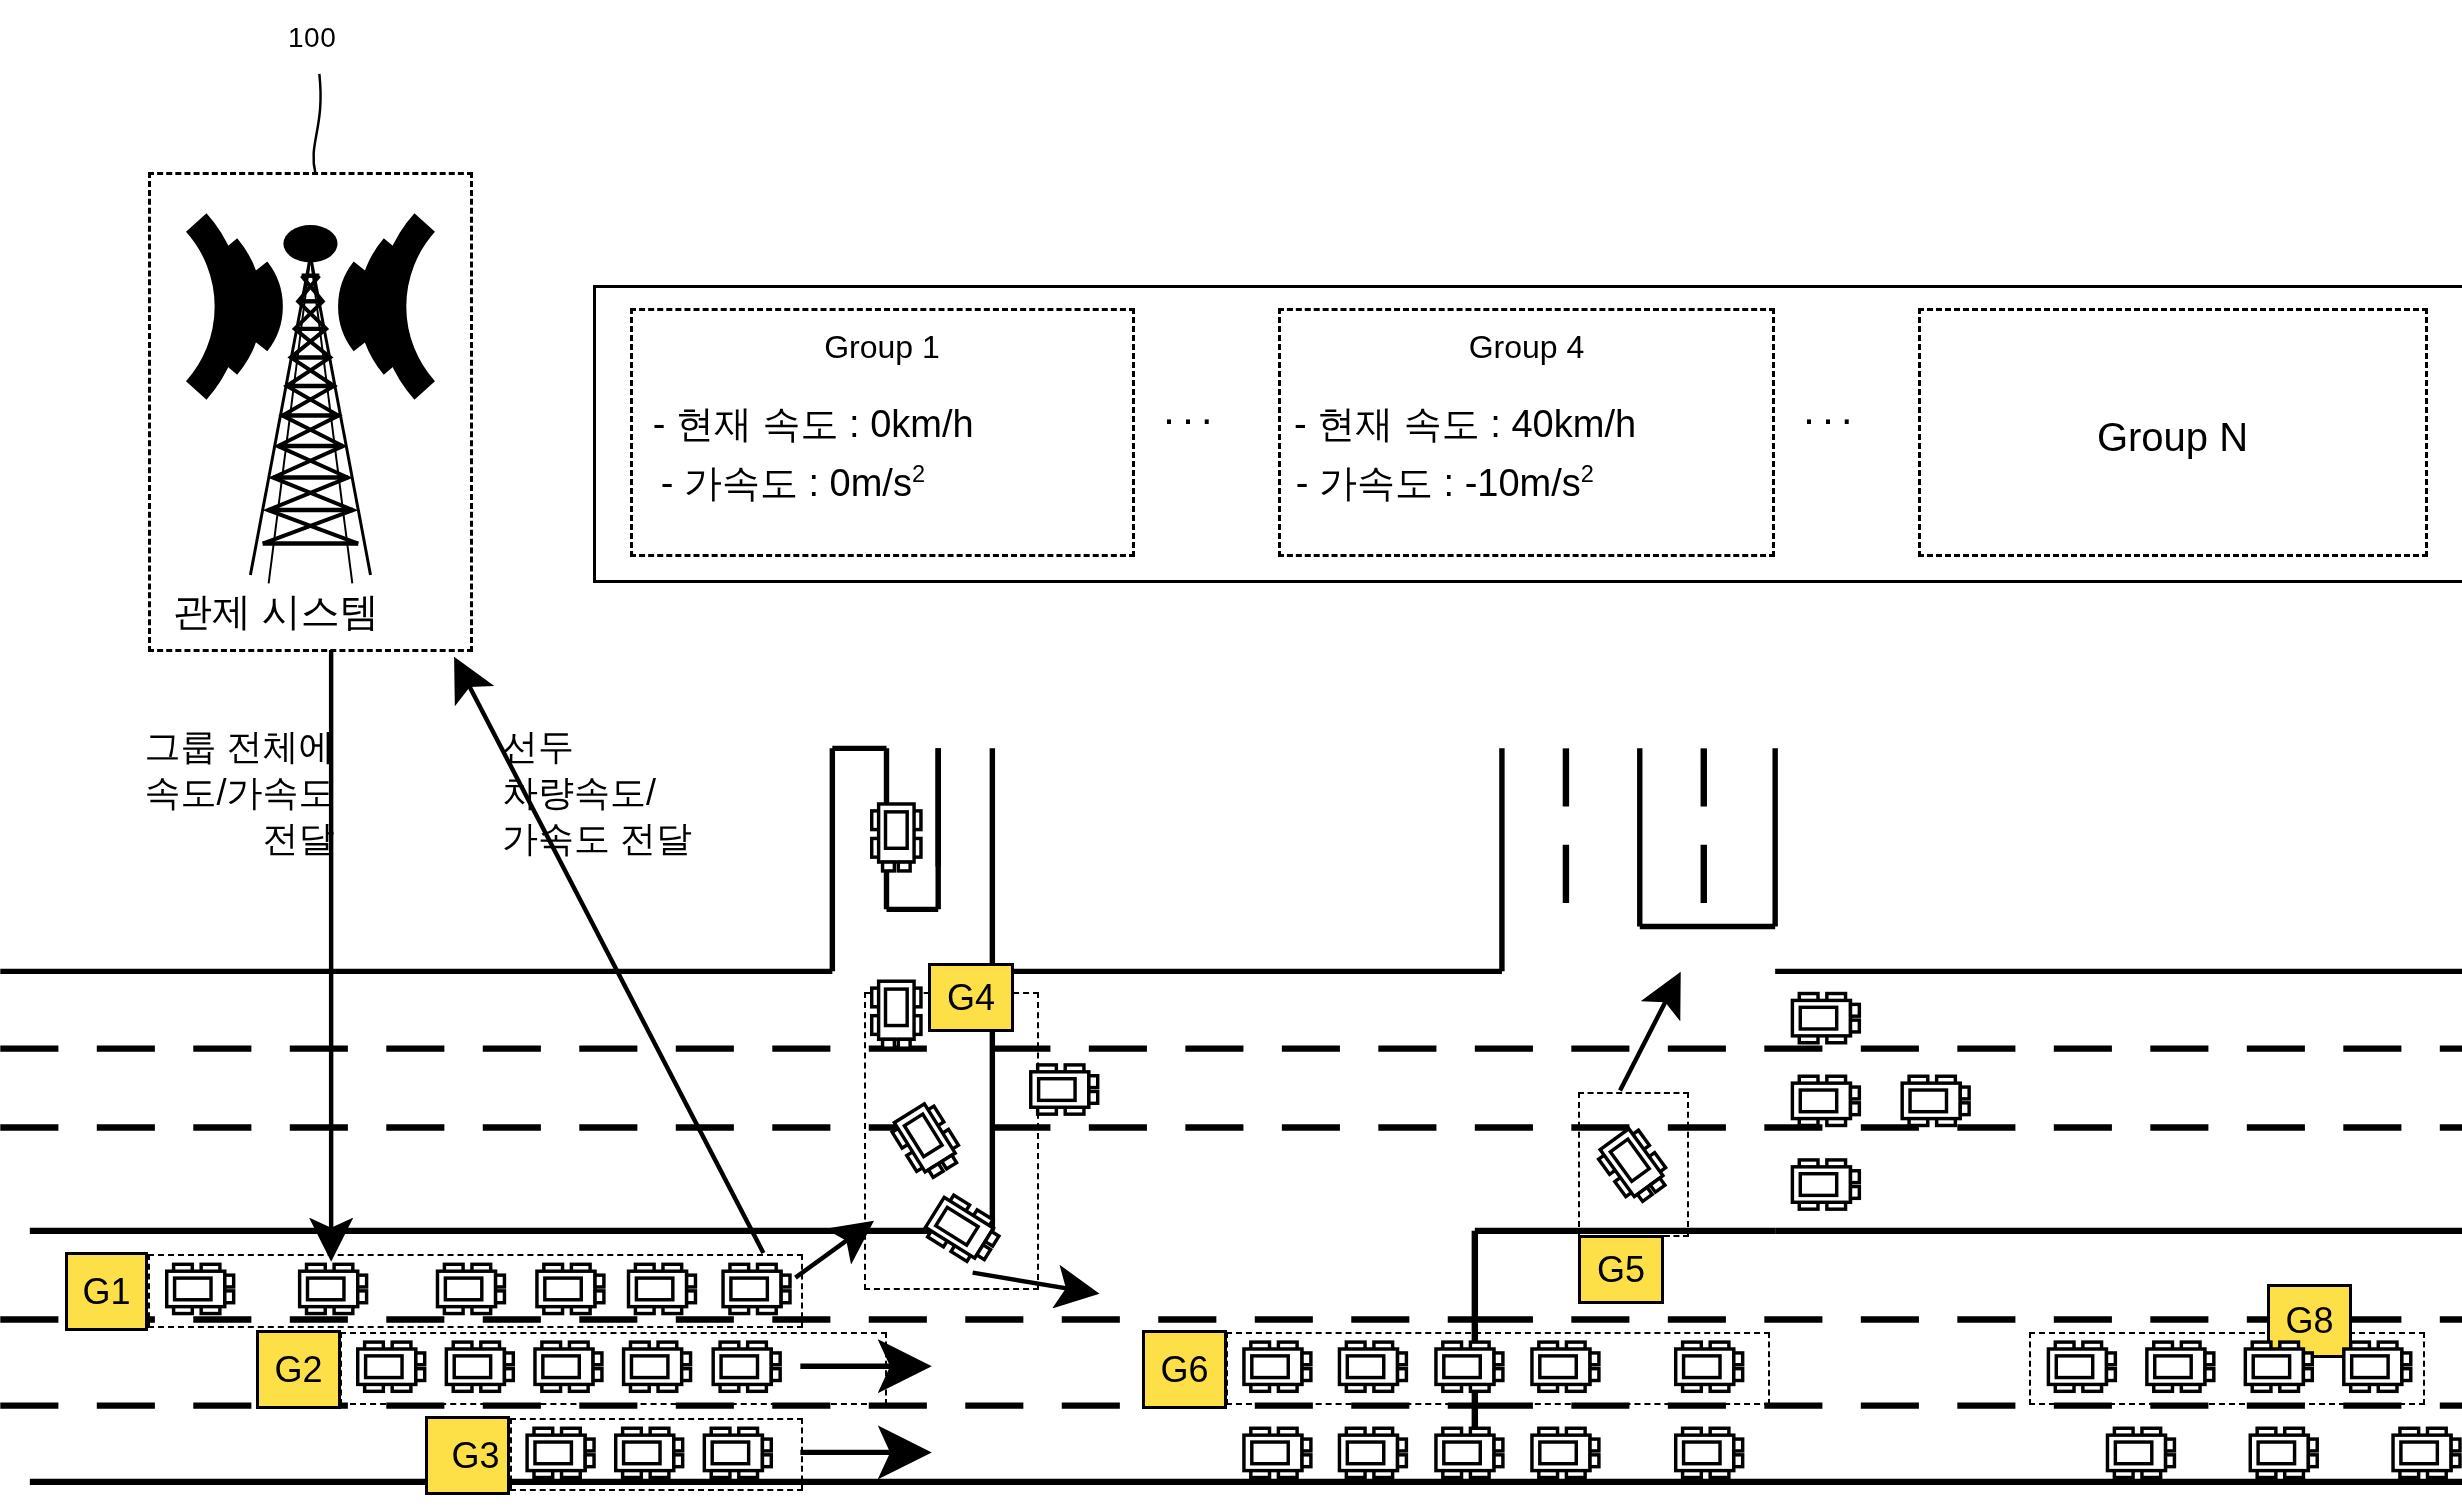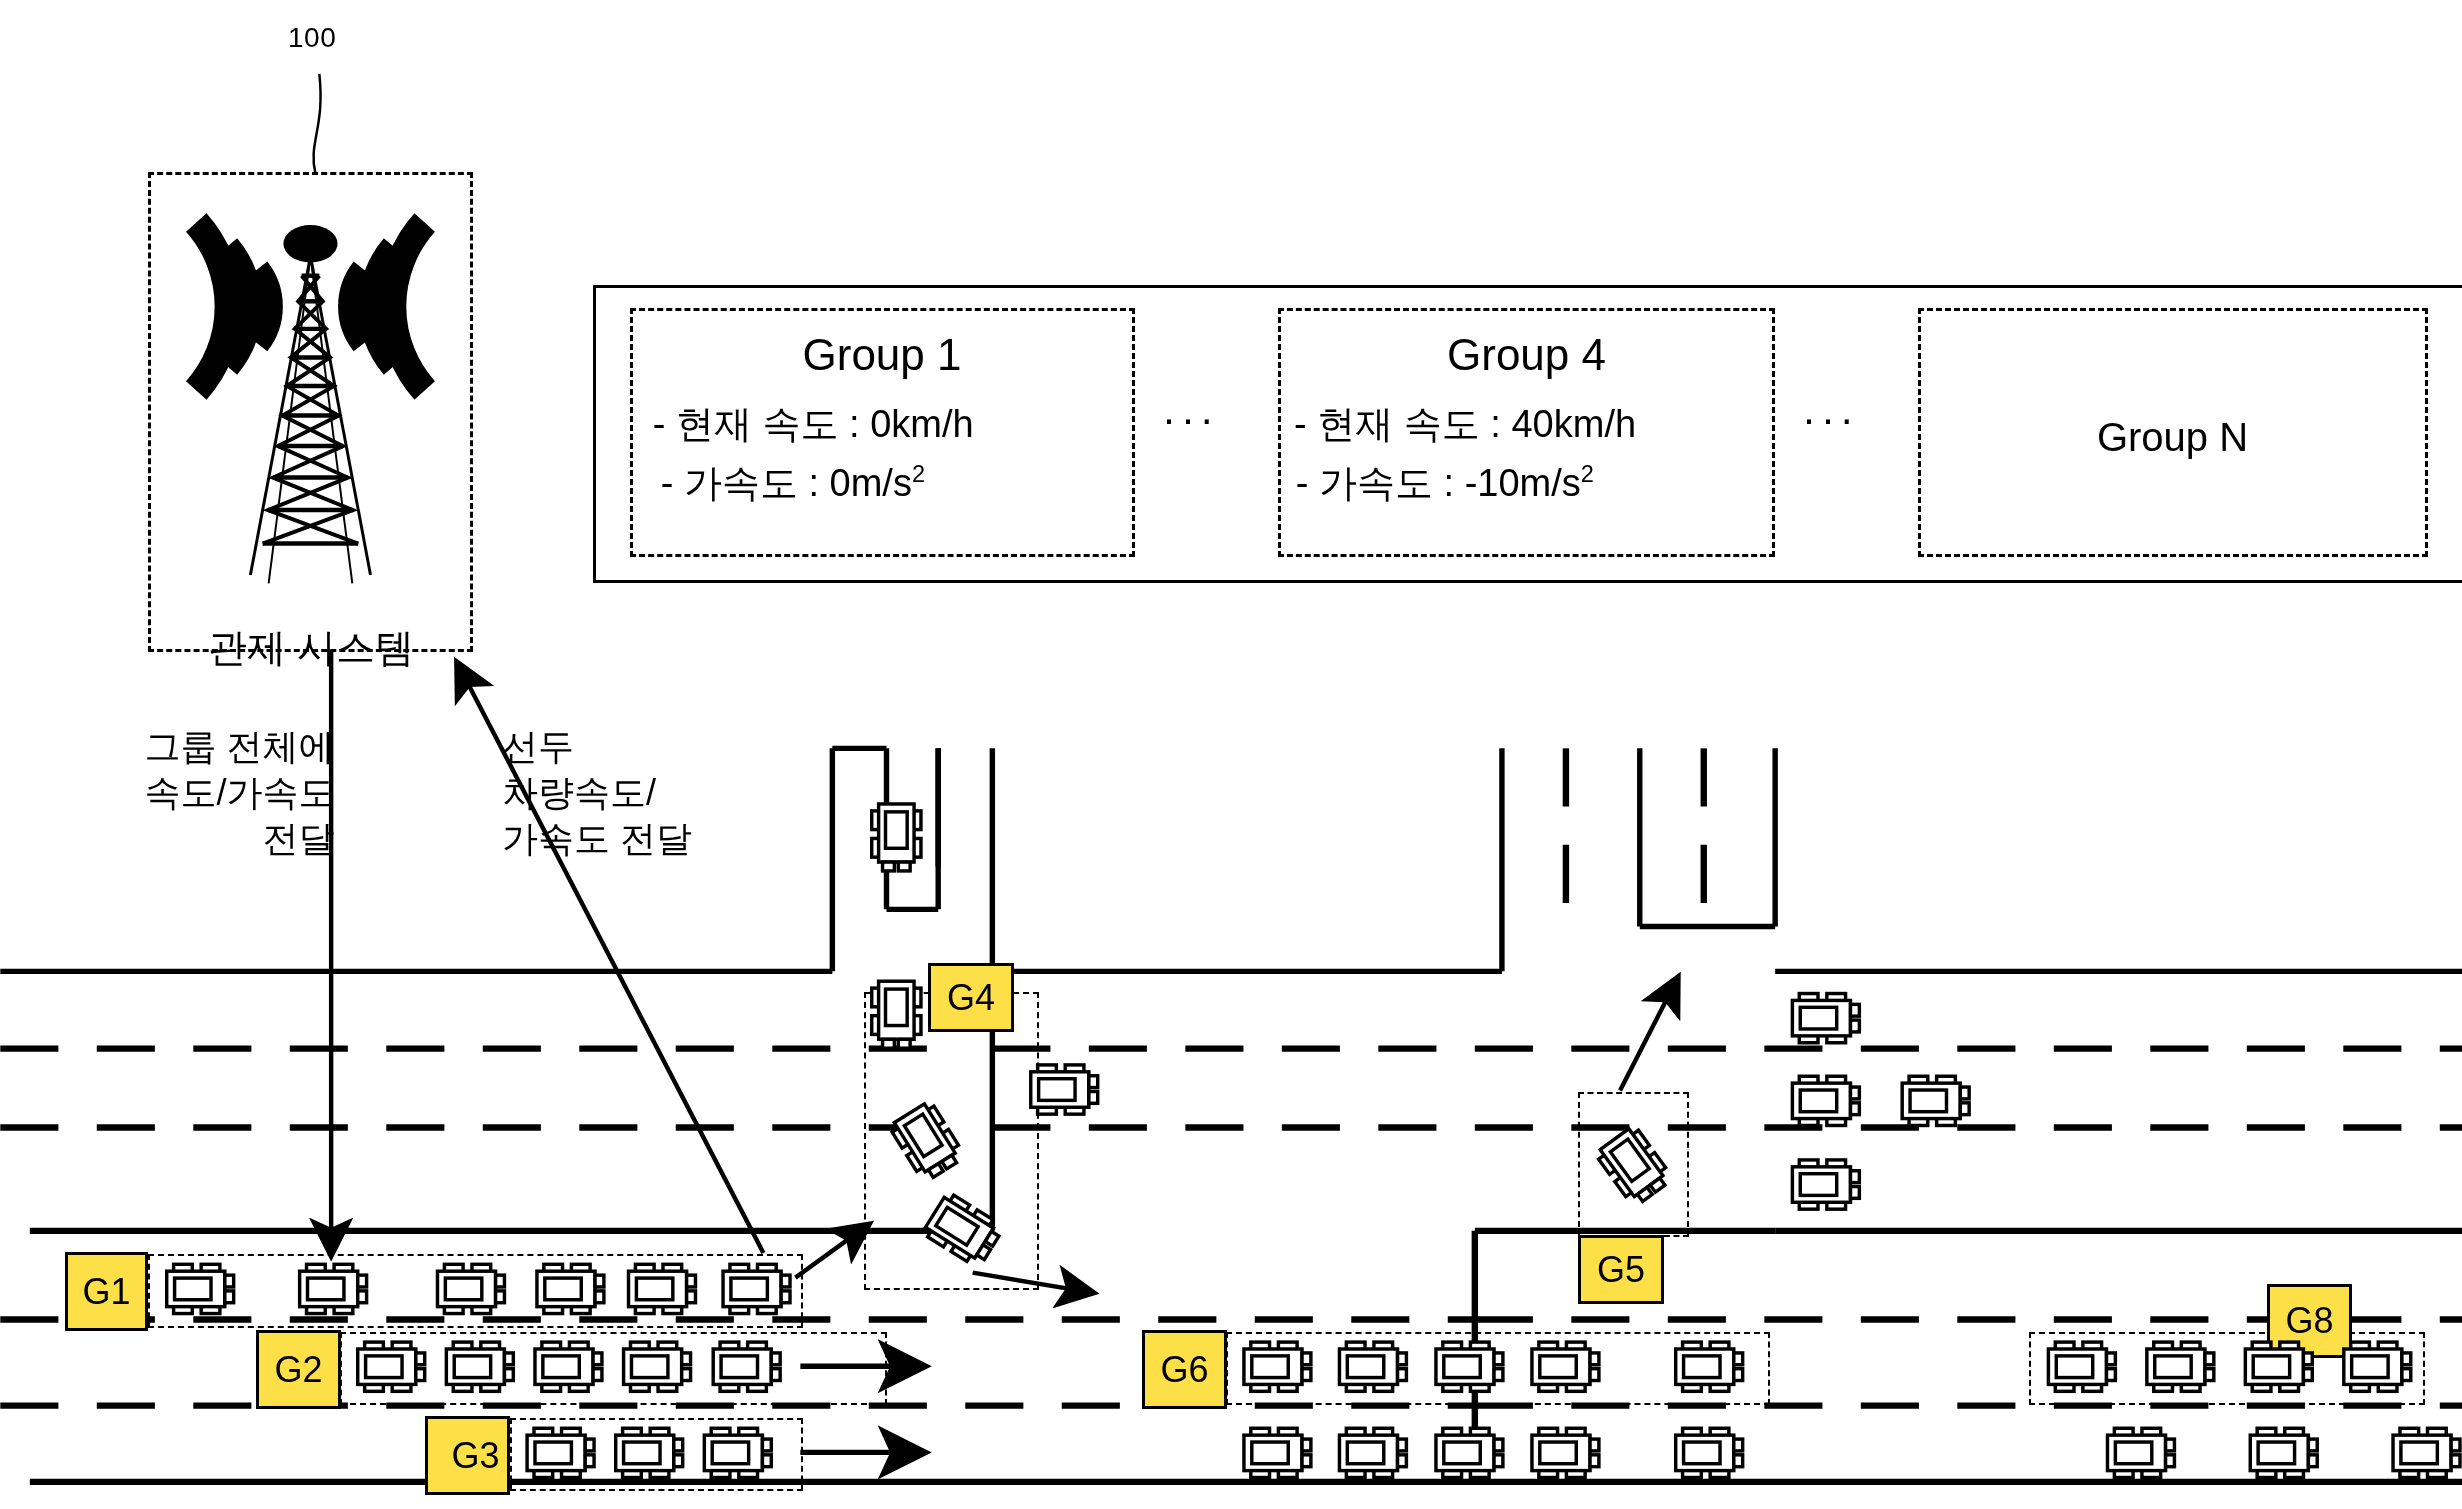--- a/index.html
+++ b/index.html
@@ -12,21 +12,21 @@
   }
   #stage{position:absolute;left:0;top:0;width:2479px;height:1509px;}
   svg.layer{position:absolute;left:0;top:0;width:2479px;height:1509px;overflow:visible;}
 
   
   .txt{position:absolute;white-space:pre;line-height:1.28;}
   .ref-num{font-size:28px;letter-spacing:0.5px;}
   .sys-label{font-size:39px;}
   .ann{font-size:36px;}
   .ann-r{text-align:right;}
-  .grp-title{font-size:44px;text-align:center;}
+  .grp-title{font-size:32px;text-align:center;}
   .grp-line{font-size:38px;}
   .grp-n{font-size:40px;text-align:center;}
   .dots{font-size:42px;letter-spacing:4.9px;}
   .sup{font-size:0.62em;vertical-align:super;}
 
   
   .dash-box{position:absolute;border:3.4px dashed #000;box-sizing:border-box;}
   .solid-box{position:absolute;border:3.4px solid #000;box-sizing:border-box;}
   .grp-tag{position:absolute;border:3.4px solid #000;background:#fde047;box-sizing:border-box;
            display:flex;align-items:center;justify-content:center;font-size:36px;}
@@ -139,21 +139,21 @@
         <path d="M544,1036 L716,1036"></path>
         <path d="M533,1104 L727,1104"></path>
       </g>
       <g stroke-width="8">
         <path d="M612,560 L655,612 L598,668 L670,726 L582,784 L687,844 L564,906 L706,970 L544,1036 L727,1104"></path>
         <path d="M648,560 L605,612 L662,668 L590,726 L678,784 L573,844 L696,906 L554,970 L716,1036 L533,1104"></path>
       </g>
     </g>
   </svg>
 
-  <div class="txt sys-label" style="left:173px;top:587px;width:276px;text-align:center;margin-top:36px;">관제 시스템</div>
+  <div class="txt sys-label" style="left:173px;top:587px;width:276px;">관제 시스템</div>
 
   <div class="solid-box" style="left:593px;top:285px;width:1876px;height:298px;"></div>
 
   <div class="dash-box" style="left:630px;top:308px;width:505px;height:249px;">
     <div class="txt grp-title" style="left:0;top:15.8px;width:498px;">Group 1</div>
     <div class="txt grp-line" style="left:19.7px;top:89px;"><span>- 현재 속도 : </span><span>0km/h</span></div>
     <div class="txt grp-line" style="left:19.7px;top:148px;margin-left:8px;"><span>- 가속도 : </span><span>0m/s</span><span class="sup">2</span></div>
   </div>
 
   <div class="txt dots" style="left:1162px;top:392px;">···</div>

